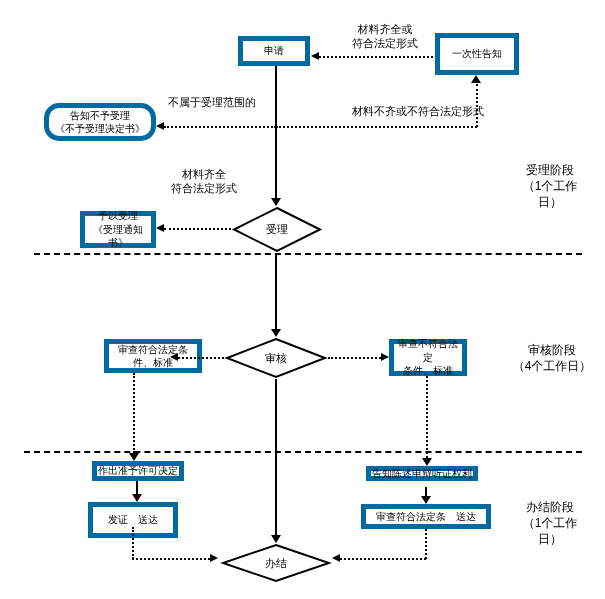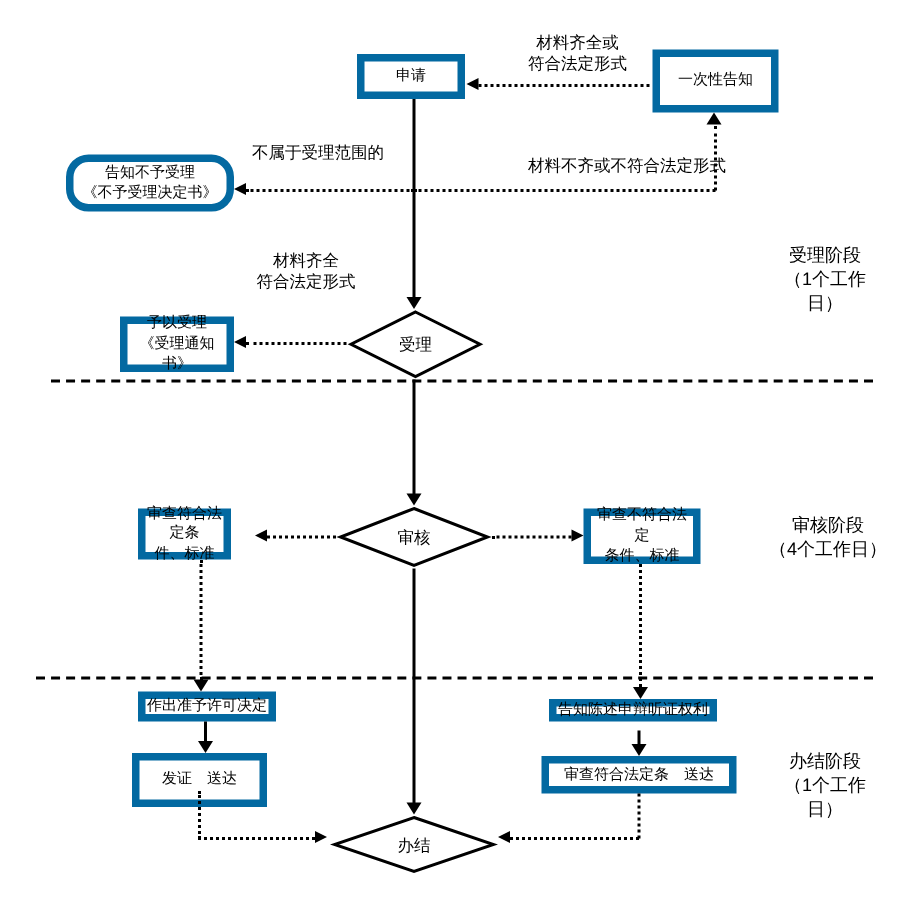--- a/index.html
+++ b/index.html
@@ -43,21 +43,21 @@
   <div class="box" style="left:238px;top:36px;width:72px;height:30px;">申请</div>
 
   <div class="box" style="left:435px;top:33px;width:84px;height:42px;">一次性告知</div>
 
   <div class="box" style="left:44px;top:103px;width:112px;height:38px;border-radius:15px;">告知不予受理
 《不予受理决定书》</div>
 
   <div class="box" style="left:80px;top:211px;width:76px;height:37px;">予以受理
 《受理通知书》</div>
 
-  <div class="box" style="left:92px;top:339px;width:62px;height:34px;">审查符合法定条
+  <div class="box" style="left:104px;top:339px;width:98px;height:34px;">审查符合法定条
 件、标准</div>
 
   <div class="box" style="left:389px;top:339px;width:78px;height:37px;">审查不符合法定
 条件、标准</div>
 
   <div class="box" style="left:92px;top:461px;width:92px;height:20px;">作出准予许可决定</div>
 
   <div class="box" style="left:88px;top:502px;width:90px;height:36px;">发证　送达</div>
 
   <div class="box" style="left:366px;top:466px;width:112px;height:15px;">告知陈述申辩听证权利</div>

